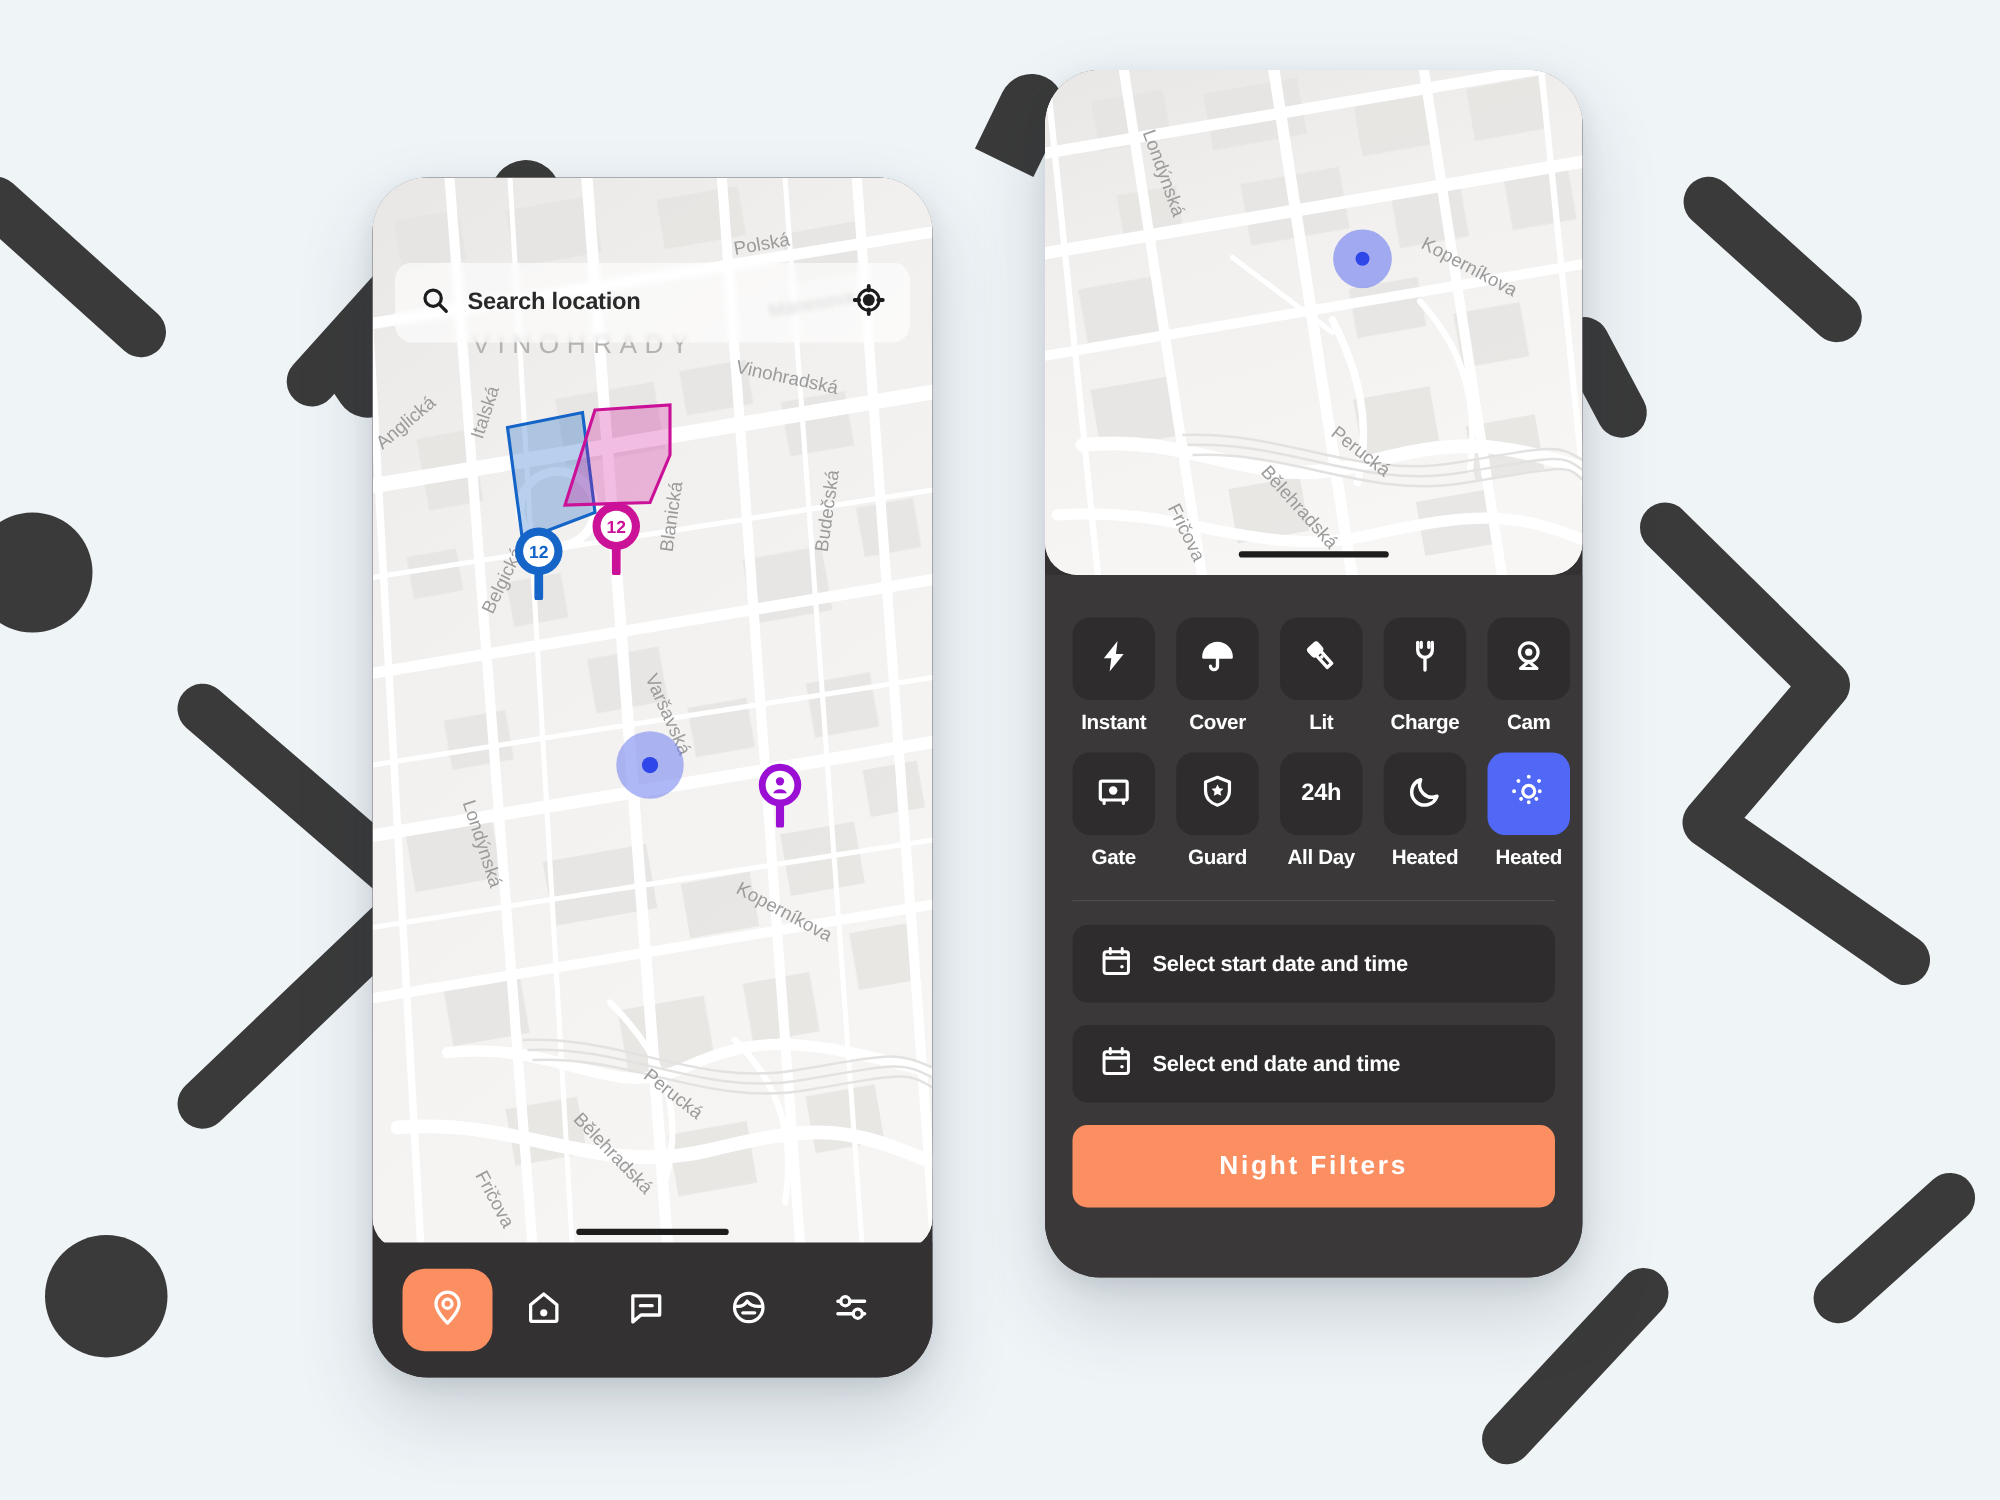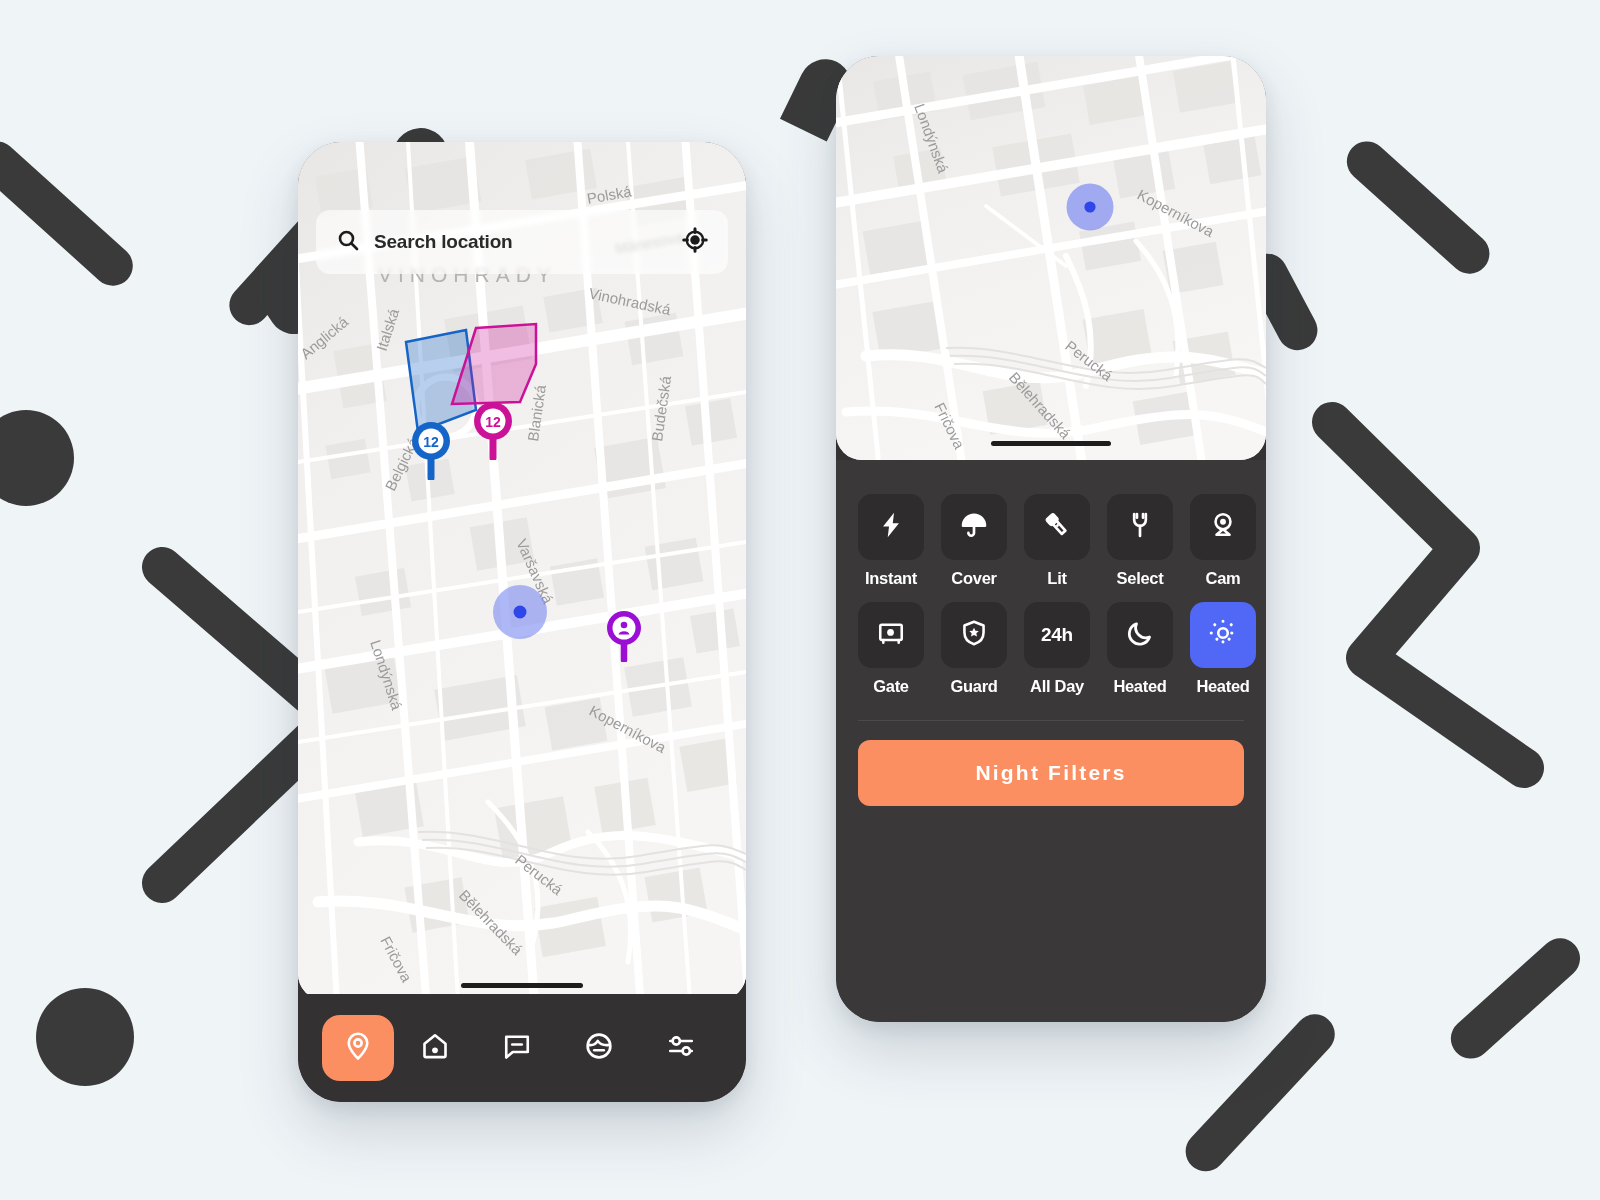--- a/index.html
+++ b/index.html
@@ -466,21 +466,21 @@
         <div class="fcell">
           <div class="ftile">
             <span>
               <svg width="28" height="28" viewBox="0 0 24 24" fill="none" stroke="#fff" stroke-width="2.3">
                 <path d="M7 2.6v5.2a5 5 0 0 0 10 0V2.6" stroke-linecap="round"></path>
                 <path d="M12 12.8v8.6" stroke-linecap="round"></path>
                 <path d="M9.4 2.6v3.2M14.6 2.6v3.2" stroke-linecap="round"></path>
               </svg>
             </span>
           </div>
-          <div class="flabel">Select</div>
+          <div class="flabel">Charge</div>
         </div>
 
         <div class="fcell">
           <div class="ftile">
             <span>
               <svg width="28" height="28" viewBox="0 0 24 24" fill="none" stroke="#fff" stroke-width="2.2">
                 <circle cx="12" cy="9.2" r="6.4"></circle>
                 <circle cx="12" cy="9.2" r="2.5" fill="#fff" stroke="none"></circle>
                 <path d="M6.4 20.4 12 15.6l5.6 4.8z" stroke-linejoin="round"></path>
               </svg>
@@ -547,19 +547,41 @@
                 </g>
               </svg>
             </span>
           </div>
           <div class="flabel">Heated</div>
         </div>
       </div>
 
       <div class="divider"></div>
 
-
+      <div class="date-row">
+        <span>
+          <svg width="26" height="26" viewBox="0 0 24 24" fill="none" stroke="#fff" stroke-width="2.2">
+            <rect x="3" y="5" width="18" height="16" rx="1.8"></rect>
+            <path d="M3 9.6h18" stroke-width="2.6"></path>
+            <path d="M7.6 2.6v3.6M16.4 2.6v3.6" stroke-linecap="round"></path>
+            <circle cx="16.2" cy="16" r="1.3" fill="#fff" stroke="none"></circle>
+          </svg>
+        </span>
+        <span class="dtxt">Select start date and time</span>
+      </div>
+
+      <div class="date-row">
+        <span>
+          <svg width="26" height="26" viewBox="0 0 24 24" fill="none" stroke="#fff" stroke-width="2.2">
+            <rect x="3" y="5" width="18" height="16" rx="1.8"></rect>
+            <path d="M3 9.6h18" stroke-width="2.6"></path>
+            <path d="M7.6 2.6v3.6M16.4 2.6v3.6" stroke-linecap="round"></path>
+            <circle cx="16.2" cy="16" r="1.3" fill="#fff" stroke="none"></circle>
+          </svg>
+        </span>
+        <span class="dtxt">Select end date and time</span>
+      </div>
 
       <div class="save-btn">Night Filters</div>
     </div>
   </div>
 
 </div>
 
 </body></html>

